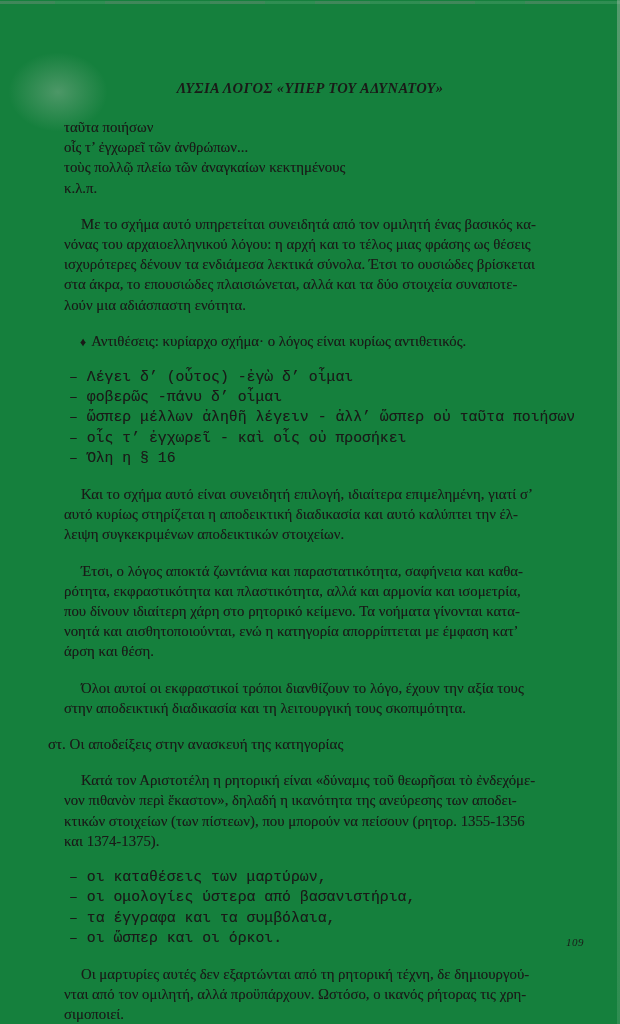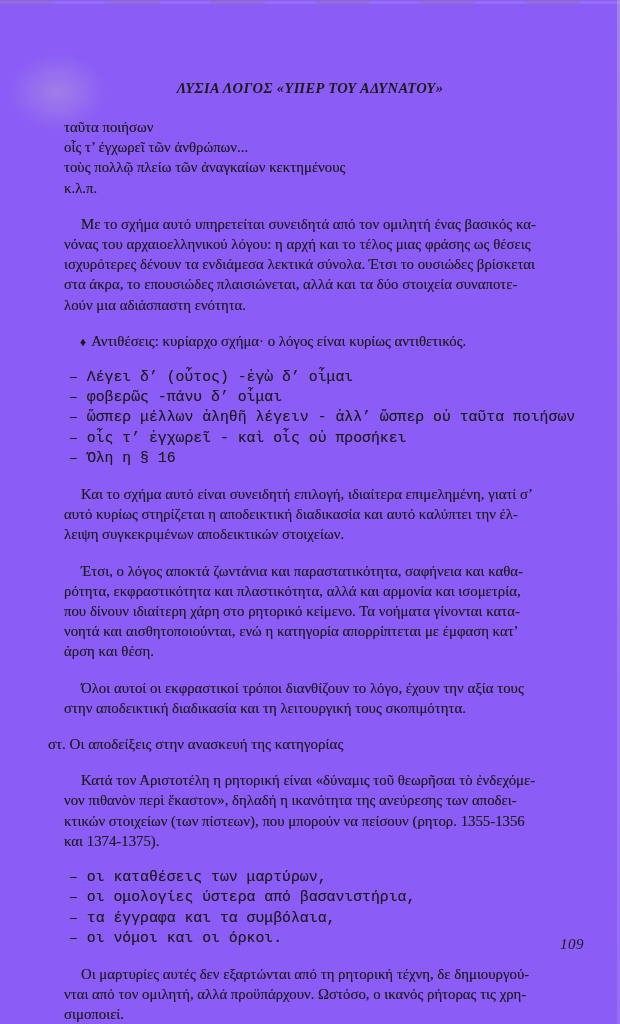--- a/index.html
+++ b/index.html
@@ -5,21 +5,21 @@
   html, body {
     margin: 0;
     padding: 0;
     background: #f4f4f2;
     font-family: "Liberation Serif", "DejaVu Serif", serif;
   }
   .page {
     position: relative;
     width: 620px;
     height: 1024px;
-    background: #8b5cf6;
+    background: #15803d;
     color: #1a1a18;
     overflow: hidden;
   }
   
   .top-edge {
     position: absolute;
     top: 1px; left: 0; right: 0;
     height: 3px;
     background: repeating-linear-gradient(90deg,
       rgba(150,150,148,0.55) 0 55px,
@@ -84,21 +84,21 @@
   }
   .subheading {
     margin: 0;
     font-size: 15px;
     white-space: nowrap;
   }
   .page-number {
     position: absolute;
     top: 936px; right: 36px;
     font-style: italic;
-    font-size: 15px;
+    font-size: 11px;
     letter-spacing: 0.5px;
     margin-left: 46px;
   }
 </style>
 </head>
 <body>
 
 <div class="page">
   <div class="top-edge"></div>
   <div class="scan-blob"></div>
@@ -149,21 +149,21 @@
     <div class="para">Κατά τον Αριστοτέλη η ρητορική είναι «δύναμις τοῦ θεωρῆσαι τὸ ἐνδεχόμε-
 νον πιθανὸν περὶ ἕκαστον», δηλαδή η ικανότητα της ανεύρεσης των αποδει-
 κτικών στοιχείων (των πίστεων), που μπορούν να πείσουν (ρητορ. 1355-1356
 και 1374-1375).</div>
 
 
     <div class="dash-list">
       <div class="dash-item">– οι καταθέσεις των μαρτύρων,</div>
       <div class="dash-item">– οι ομολογίες ύστερα από βασανιστήρια,</div>
       <div class="dash-item">– τα έγγραφα και τα συμβόλαια,</div>
-      <div class="dash-item">– οι νόμοι και οι όρκοι.</div>
+      <div class="dash-item">– οι ὥσπερ και οι όρκοι.</div>
     </div>
 
     <div class="para">Οι μαρτυρίες αυτές δεν εξαρτώνται από τη ρητορική τέχνη, δε δημιουργού-
 νται από τον ομιλητή, αλλά προϋπάρχουν. Ωστόσο, ο ικανός ρήτορας τις χρη-
 σιμοποιεί.</div>
 
   </div>
 
   <div class="page-number">109</div>
 </div>

